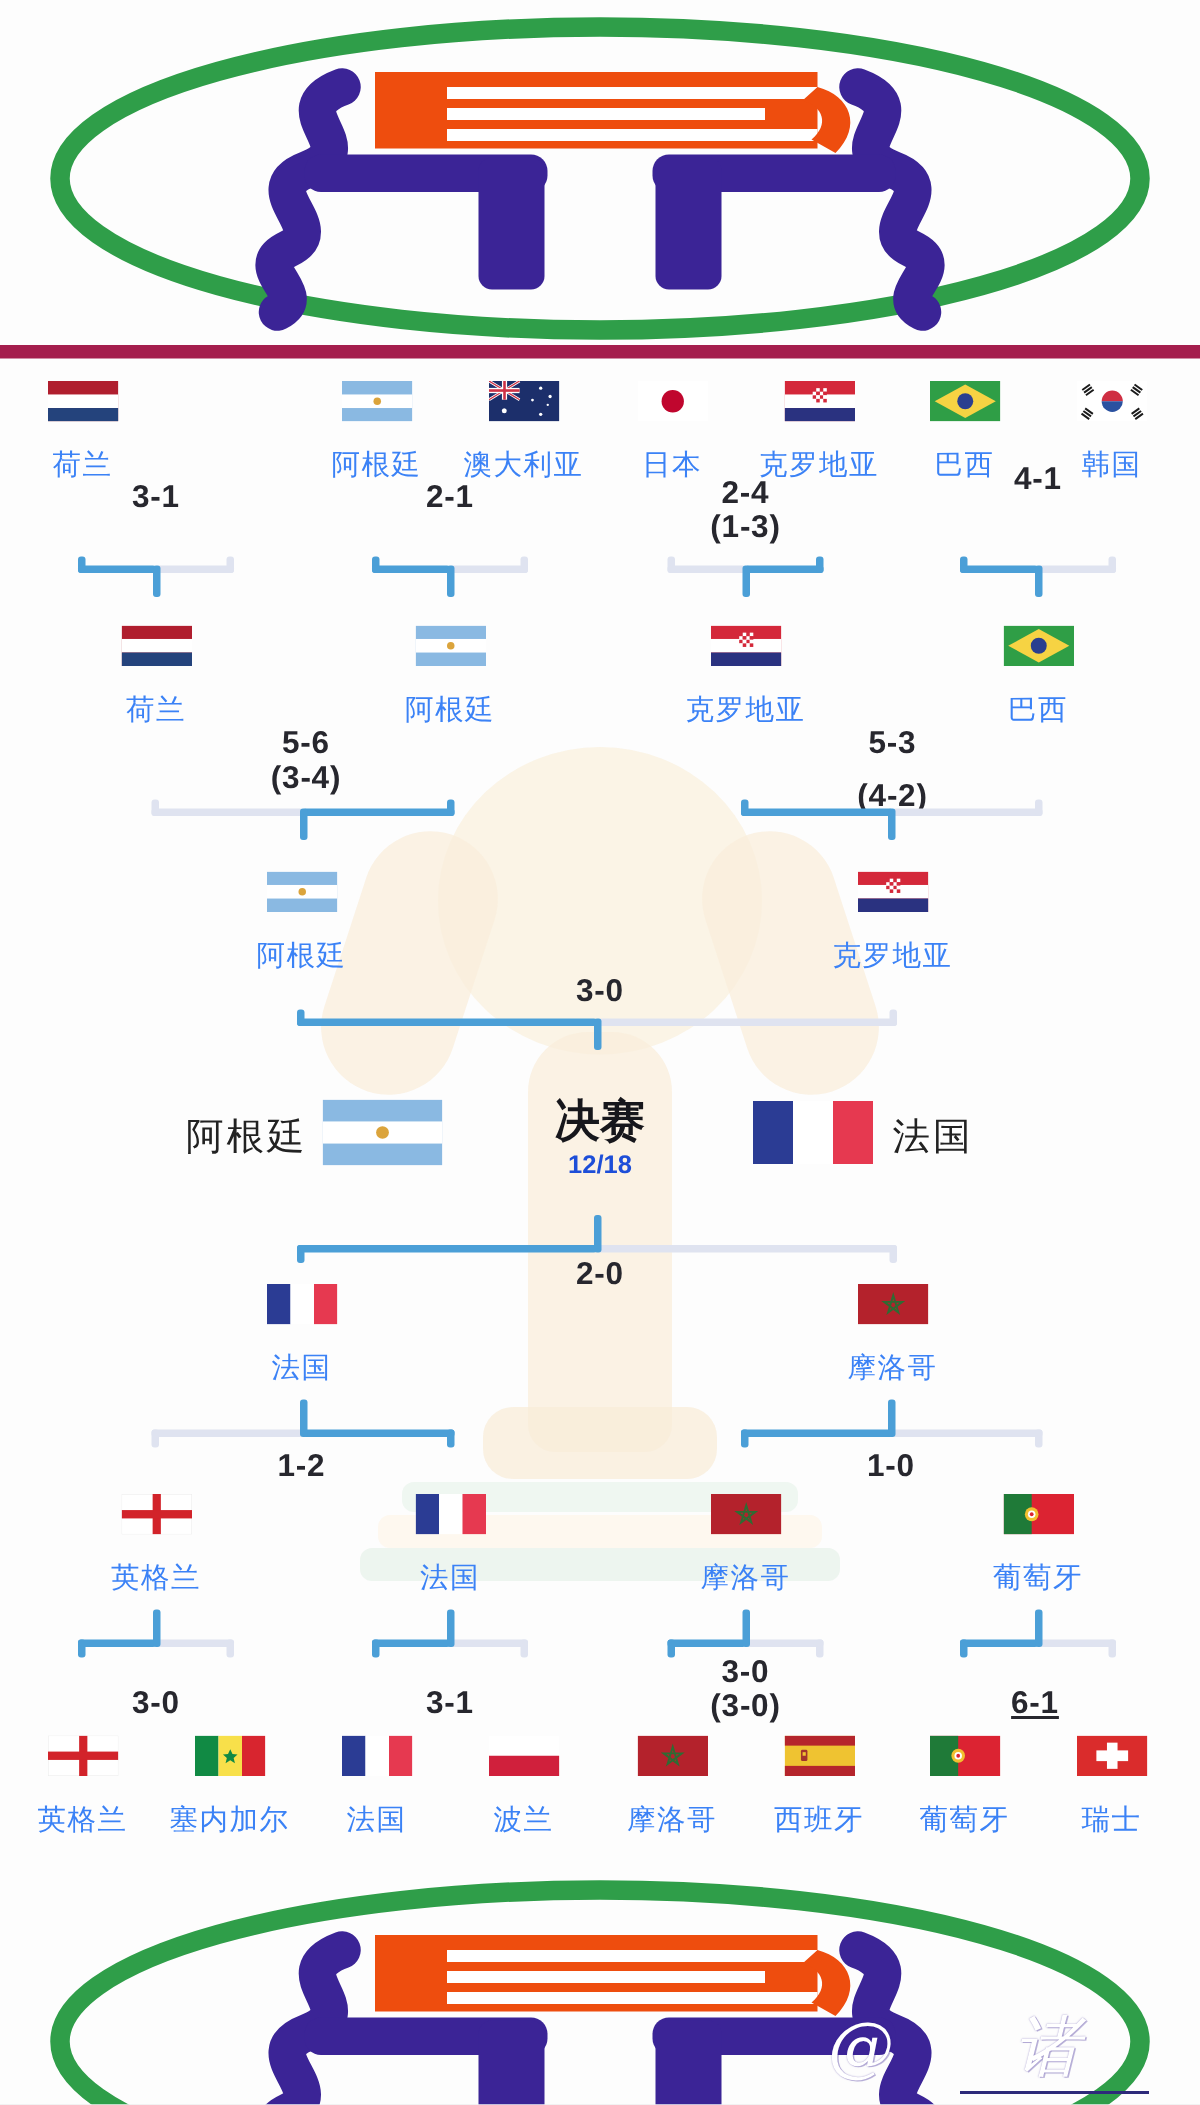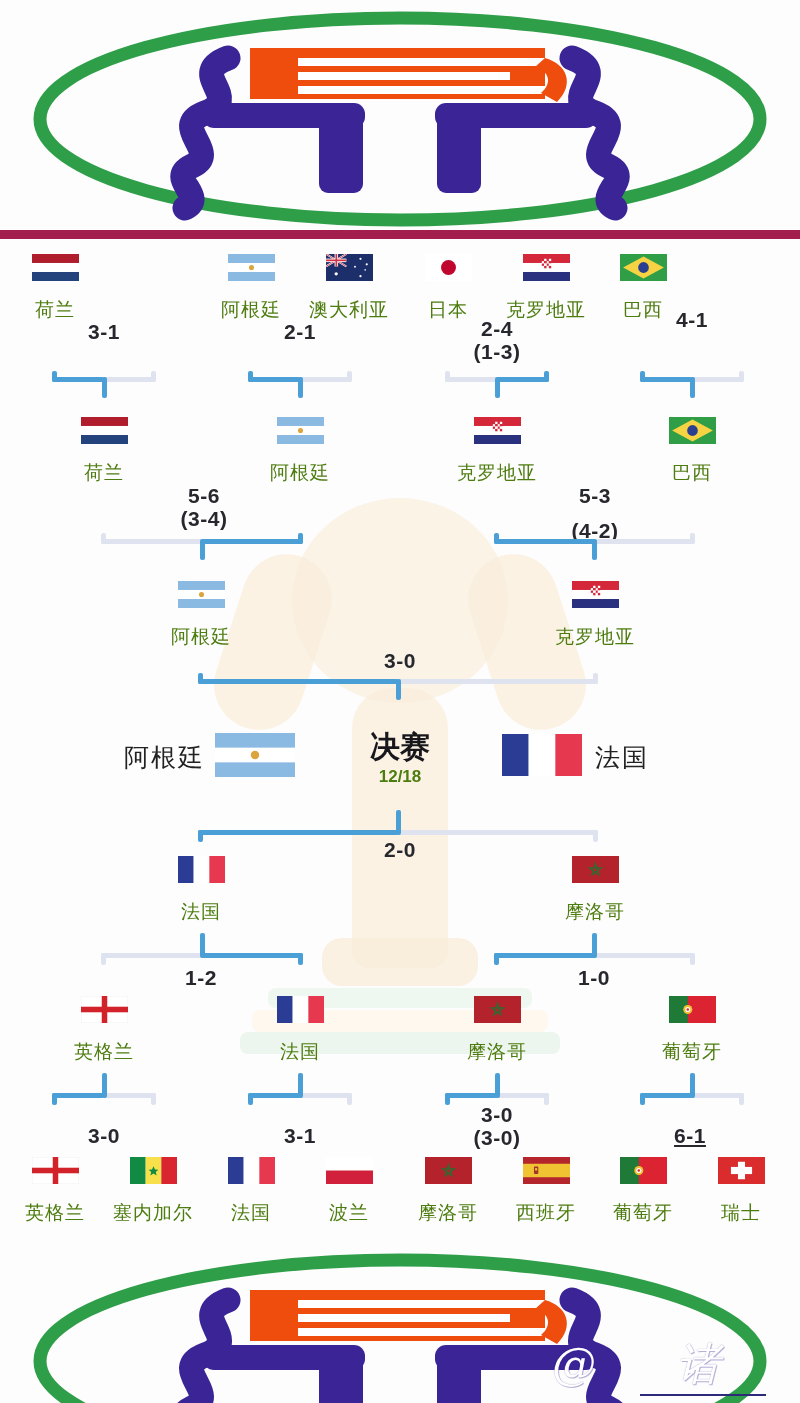--- a/index.html
+++ b/index.html
@@ -6,25 +6,25 @@
   .screen{position:relative;width:800px;height:1403px;margin:0 auto;overflow:hidden;
     background:#fdfdfd;font-family:"Liberation Sans","DejaVu Sans",sans-serif;}
   .defs{position:absolute;width:0;height:0;overflow:hidden;}
   .logo{position:absolute;z-index:3;}
   .divider{position:absolute;left:0;top:230px;width:800px;height:9px;background:#a41e4d;z-index:1;}
   
   .wm{position:absolute;z-index:0;opacity:.75;}
   
   .team{position:absolute;width:94px;text-align:center;z-index:2;}
   .team .flag{display:block;margin:0 auto;width:47px;height:27px;}
-  .team .tname{margin-top:16px;font-size:19px;font-weight:500;color:#4d7c0f;letter-spacing:1px;white-space:nowrap;}
+  .team .tname{margin-top:16px;font-size:19px;font-weight:500;color:#3b82f6;letter-spacing:1px;white-space:nowrap;}
   .bigflag{position:absolute;z-index:2;}
   .score{position:absolute;width:120px;text-align:center;font-size:21px;font-weight:700;color:#27272e;z-index:2;letter-spacing:.5px;}
   .finlabel{position:absolute;left:340px;top:727px;width:120px;text-align:center;font-size:30px;font-weight:700;color:#17171c;z-index:2;}
-  .findate{position:absolute;left:340px;top:767px;width:120px;text-align:center;font-size:17px;font-weight:700;color:#4d7c0f;z-index:2;}
+  .findate{position:absolute;left:340px;top:767px;width:120px;text-align:center;font-size:17px;font-weight:700;color:#1d4ed8;z-index:2;}
   .finname{position:absolute;top:741px;width:110px;font-size:25px;font-weight:500;color:#222;z-index:2;letter-spacing:2px;white-space:nowrap;}
   
   .bk{position:absolute;z-index:2;}
   .bk i{position:absolute;display:block;background:#dfe3f0;border-radius:2px;}
   .bk .sl{left:0;width:50%;}
   .bk .sr{right:0;width:50%;}
   .bk .tl{left:0;width:5px;}
   .bk .tr{right:0;width:5px;}
   .bk .stub{left:calc(50% - 2.5px);width:5px;background:#4b9fd7;}
   .down{height:27px;}
@@ -275,20 +275,26 @@
         <use href="#f-hr"></use>
       </svg>
       <div class="tname">克罗地亚</div>
     </div>
   <div class="team" style="left:596px;top:254px;">
       <svg class="flag" viewBox="0 0 60 34" preserveAspectRatio="none">
         <use href="#f-br"></use>
       </svg>
       <div class="tname">巴西</div>
     </div>
+  <div class="team" style="left:694px;top:254px;">
+      <svg class="flag" viewBox="0 0 60 34" preserveAspectRatio="none">
+        <use href="#f-kr"></use>
+      </svg>
+      <div class="tname">韩国</div>
+    </div>
 
   <div class="score" style="left:44px;top:320px;">3-1</div>
   <div class="score" style="left:240px;top:320px;">2-1</div>
   <div class="score" style="left:437px;top:317px;">2-4</div>
   <div class="score" style="left:437px;top:340px;">(1-3)</div>
   <div class="score" style="left:632px;top:308px;">4-1</div>
 
   <div class="bk down w1" style="left:52px;top:371px;width:104px;">
       <i class="tl"></i>
       <i class="sl"></i>

